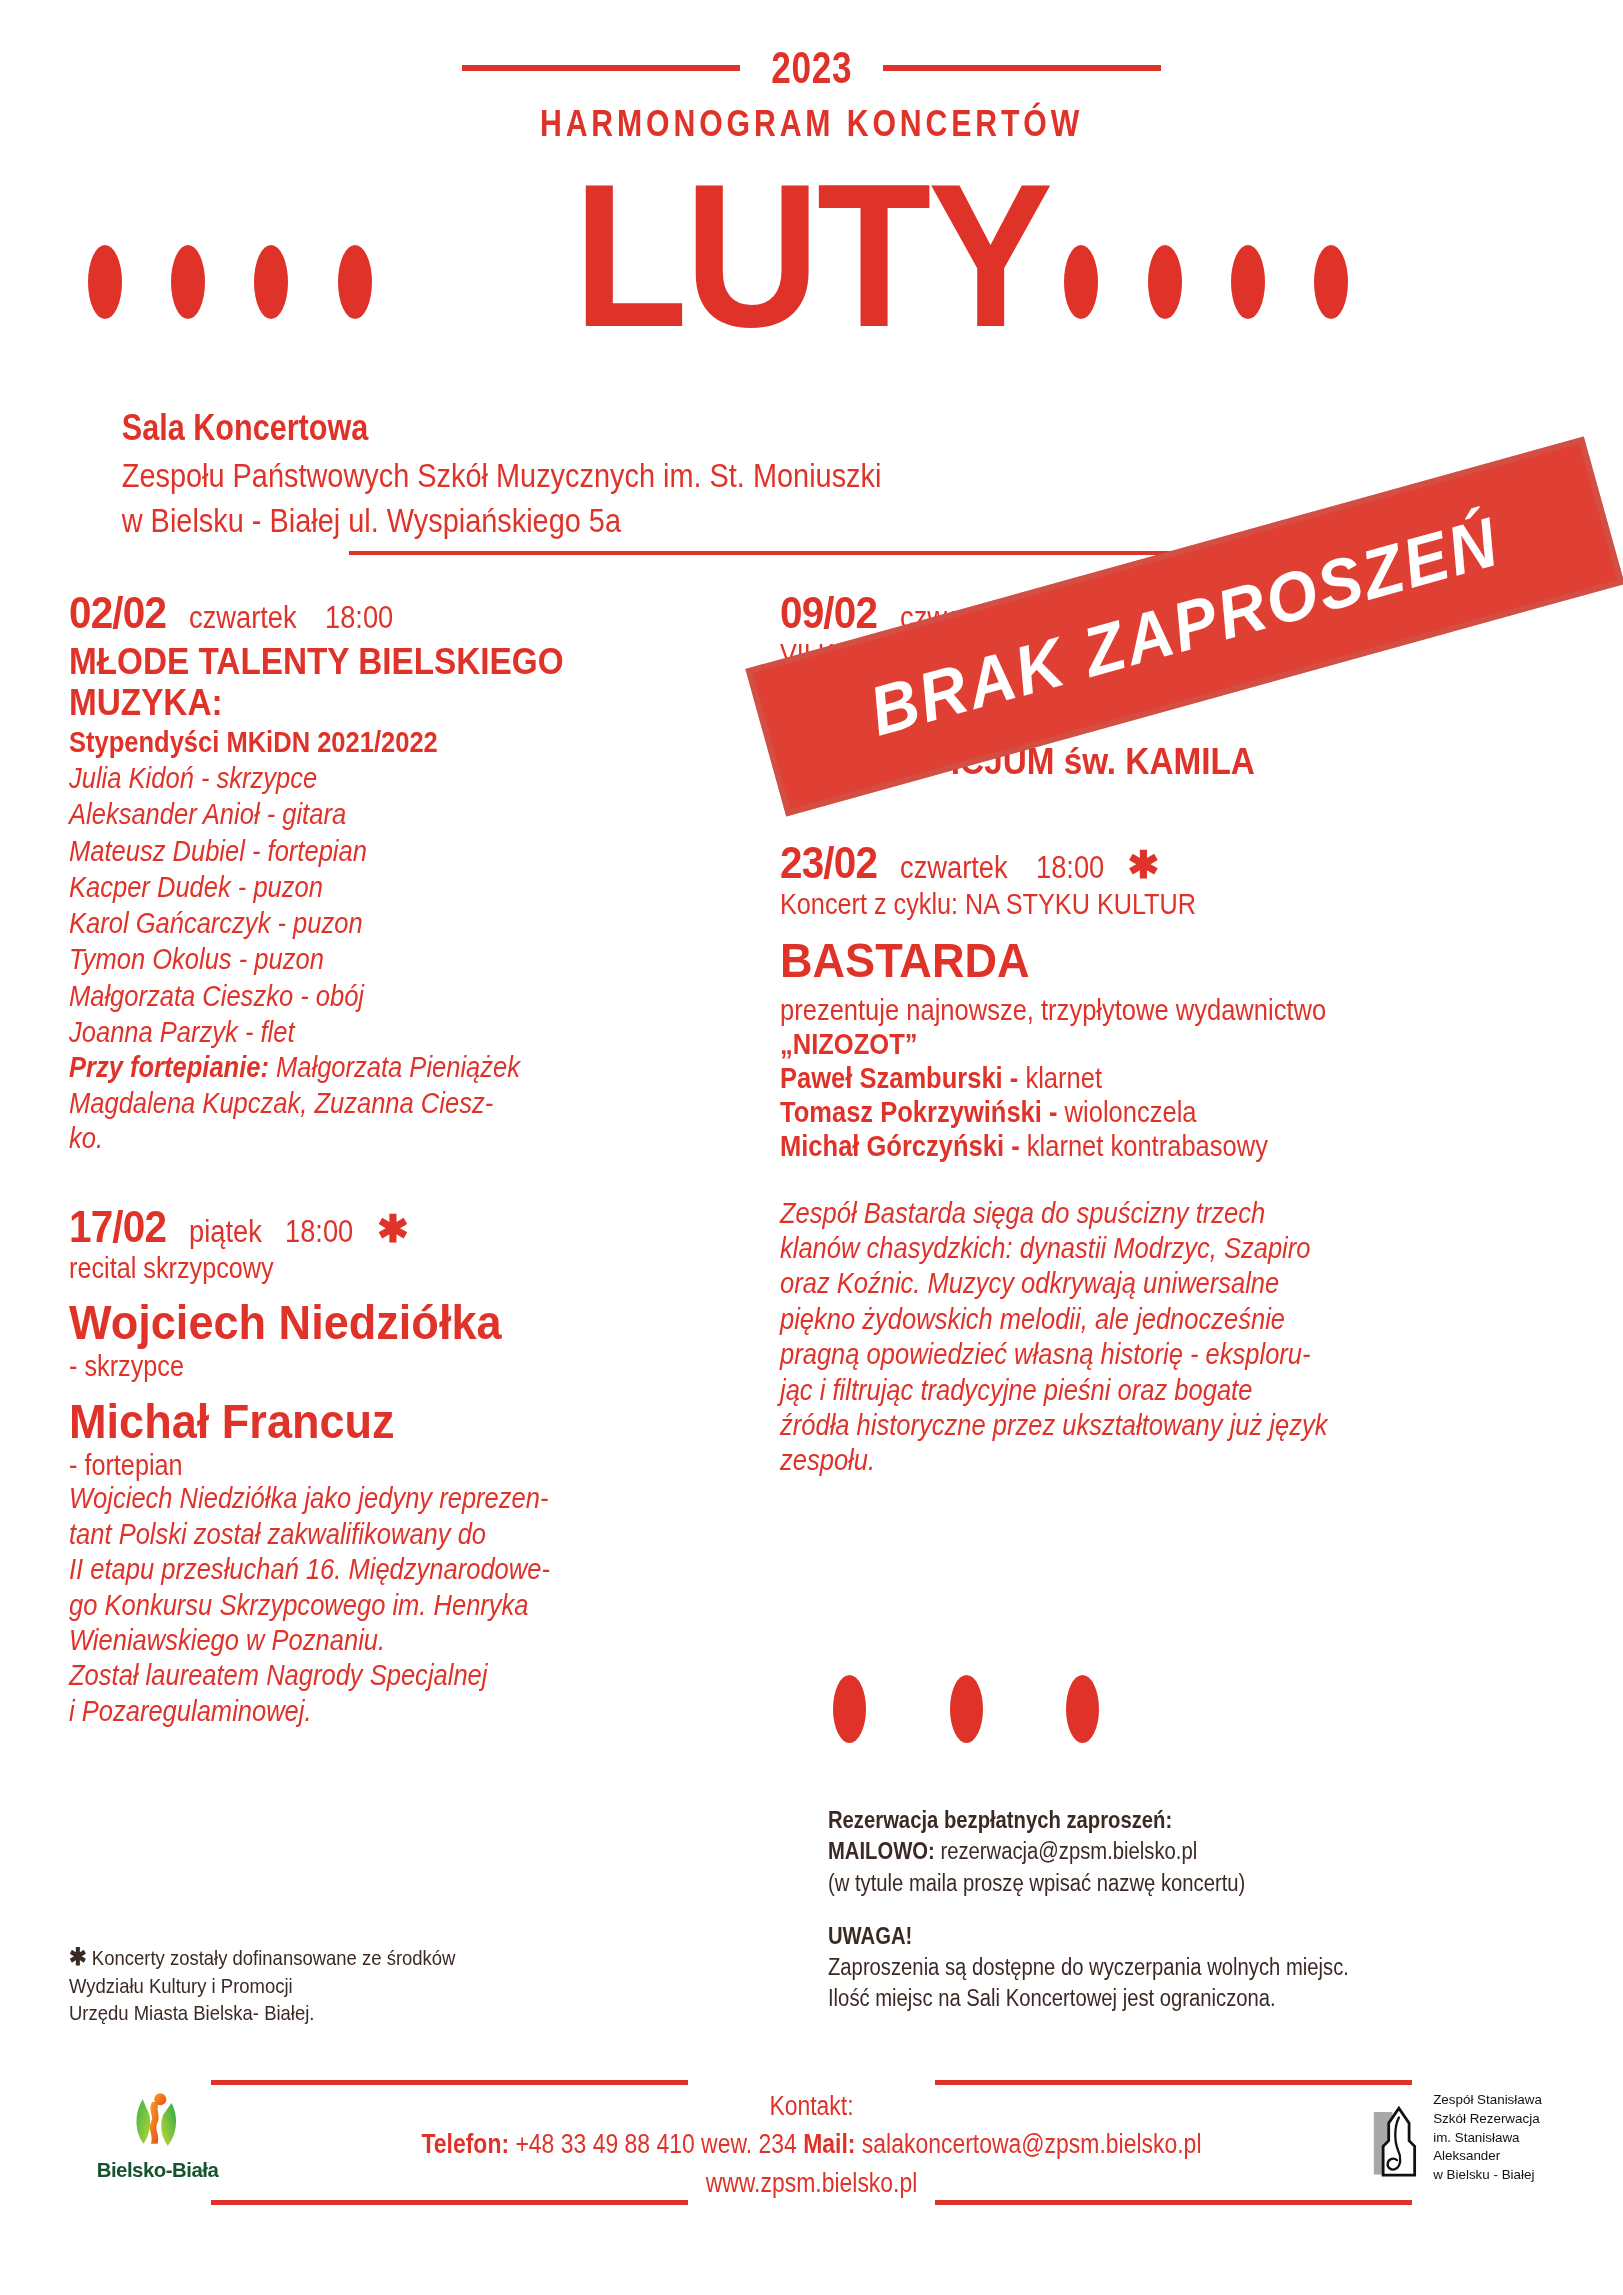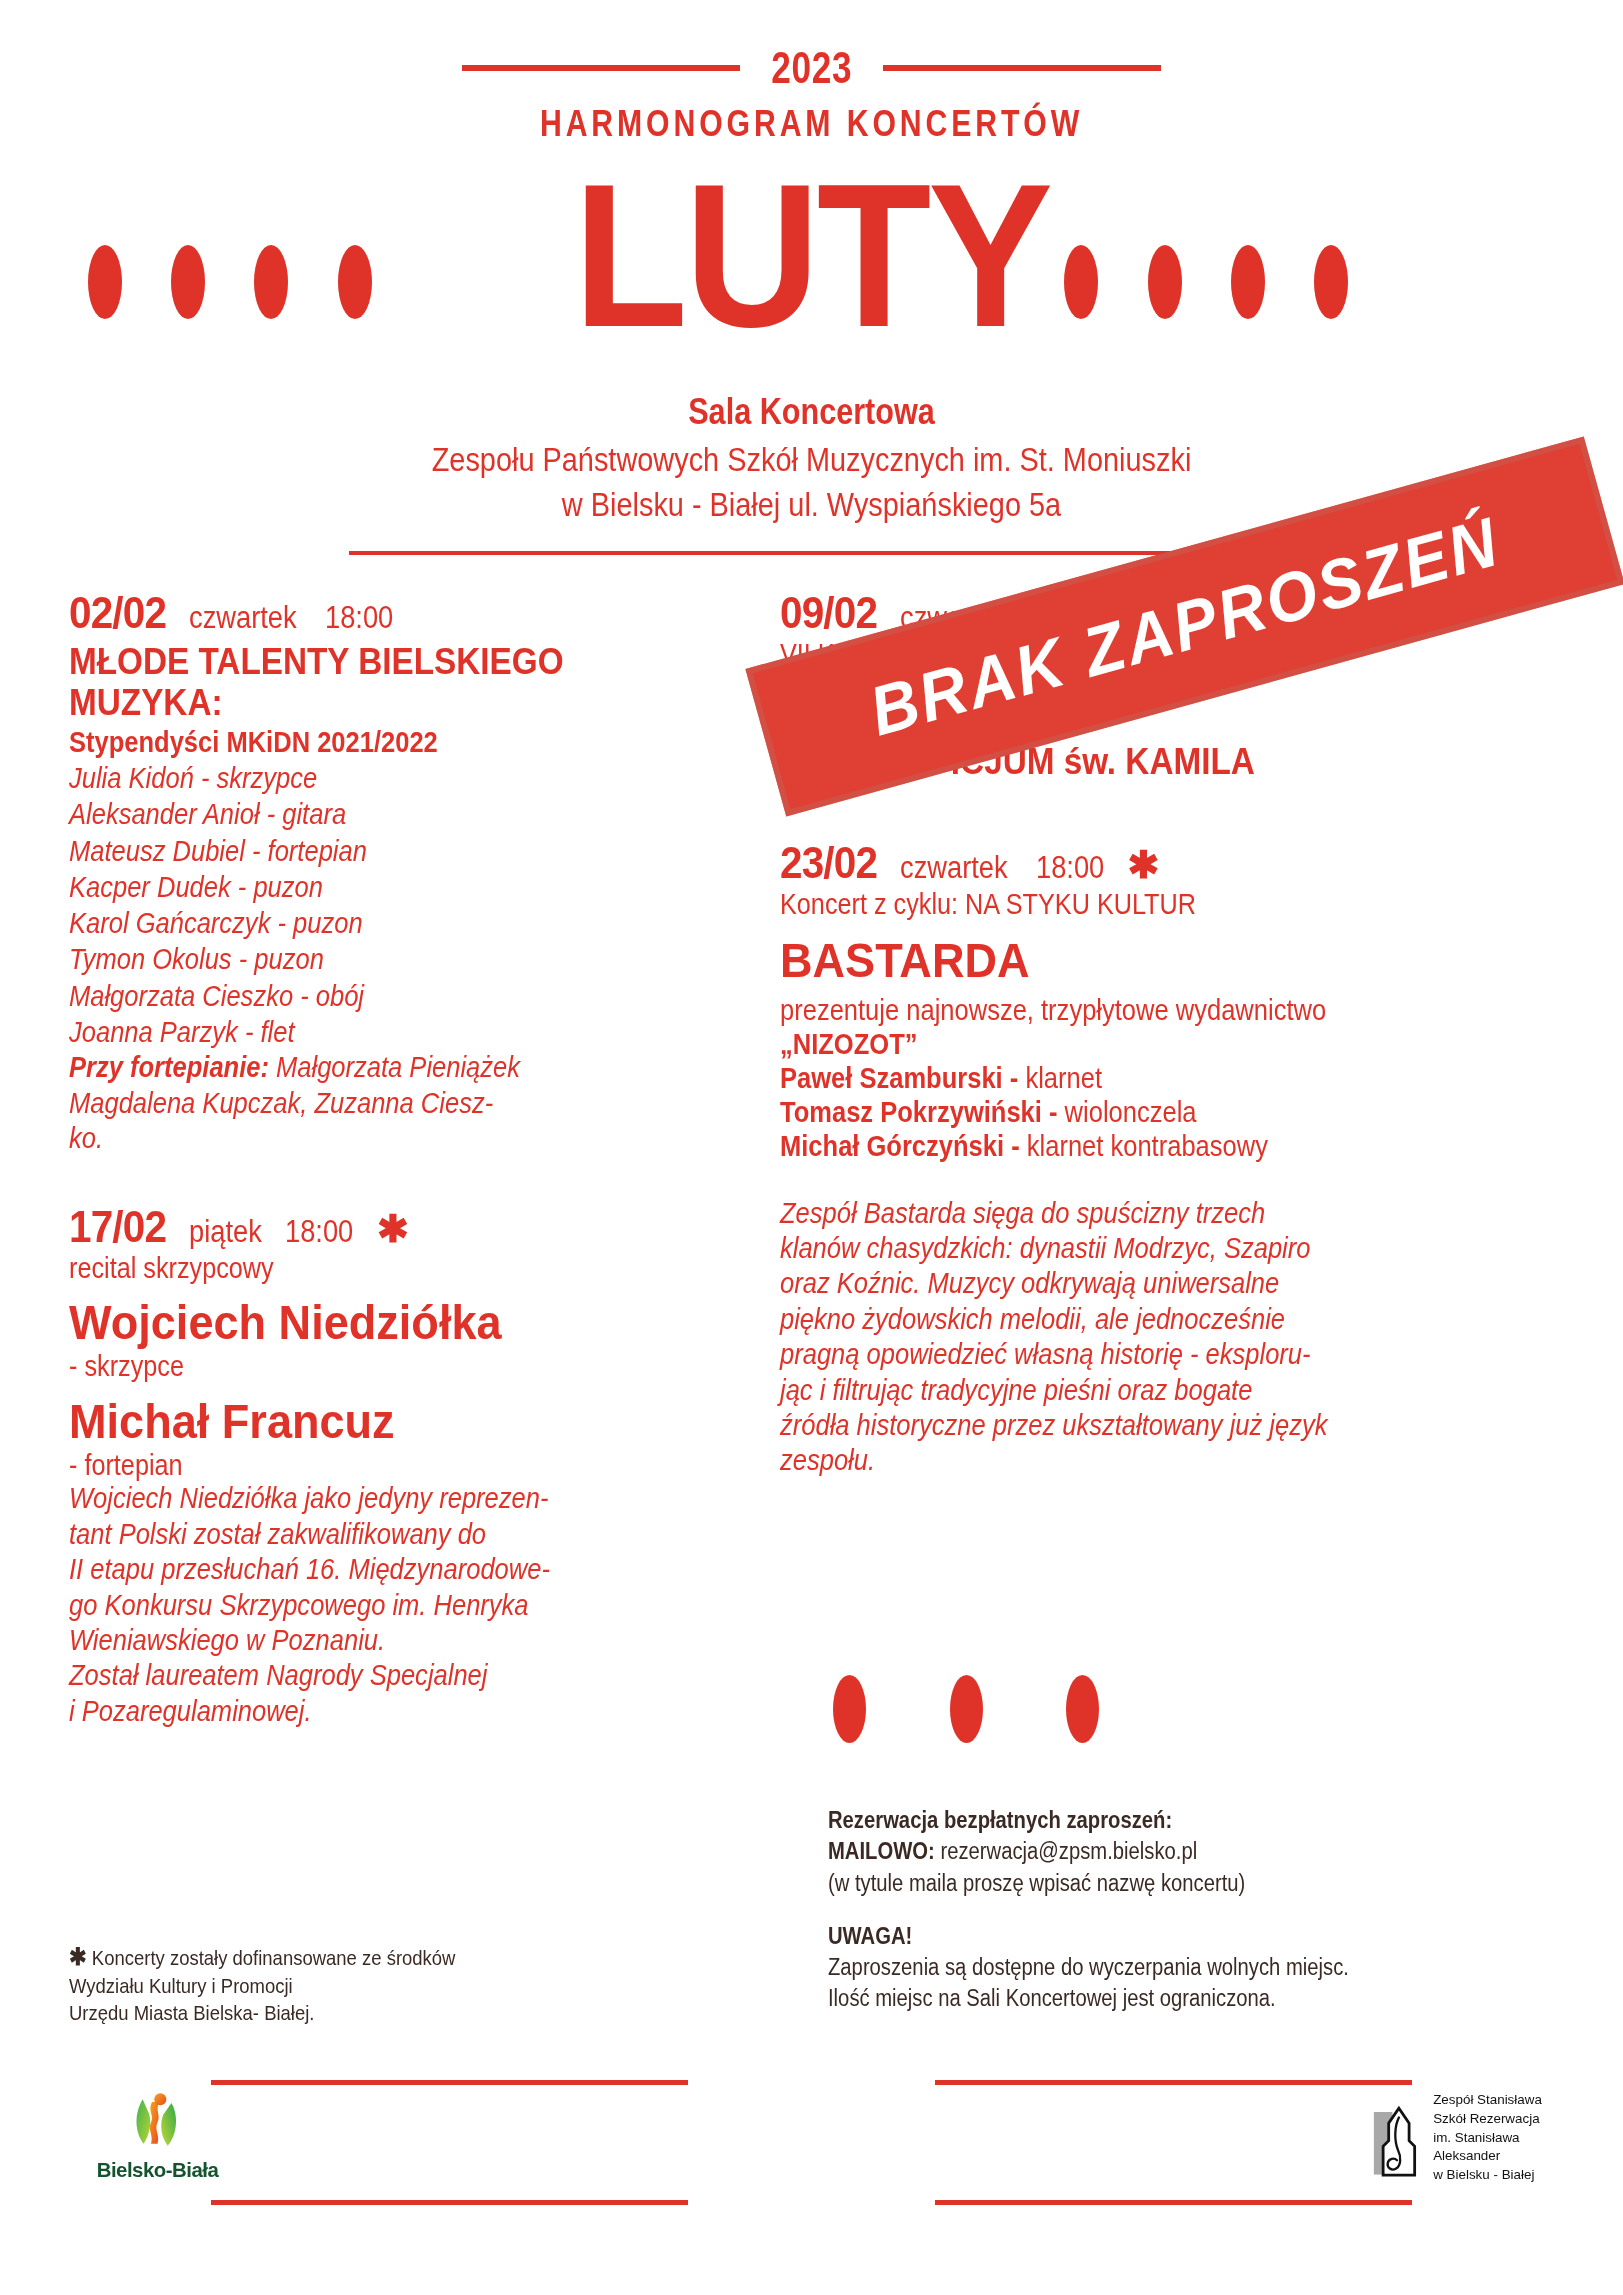--- a/index.html
+++ b/index.html
@@ -36,21 +36,21 @@
     font-size:204px; font-weight:800; color:#df3329; line-height:1;
     letter-spacing:-3.7px; transform: scaleX(0.92);
   }
   .dots { position:absolute; top:245px; width:1623px; height:74px; }
   .dot {
     position:absolute; width:34px; height:74px; background:#df3329;
     border-radius:50%/50%;
   }
 
   
-  .venue { position:absolute; left:0; top:391px; width:1623px; text-align:center; }
+  .venue { position:absolute; left:0; top:407px; width:1623px; }
   .venue .v1 { font-size:36px; font-weight:700; color:#df3329; transform:scaleX(0.85); }
   .venue .v2 { font-size:34px; font-weight:400; color:#df3329; margin-top:7.4px; transform:scaleX(0.85); }
   .venue .v3 { font-size:34px; font-weight:400; color:#df3329; margin-top:5.6px; transform:scaleX(0.85); }
   .hrule-top {
     position:absolute; left:349px; top:551px; width:930px; height:4.2px; background:#df3329;
   }
 
   
   .col { position:absolute; top:588px; }
   .col-left  { left:69px;  width:703px; }
@@ -285,20 +285,25 @@
     <div class="b">UWAGA!</div>
     <div>Zaproszenia są dostępne do wyczerpania wolnych miejsc.</div>
     <div>Ilość miejsc na Sali Koncertowej jest ograniczona.</div>
   </div>
 
   <div class="footer-rule fr-top-l"></div>
   <div class="footer-rule fr-top-r"></div>
   <div class="footer-rule fr-bot-l"></div>
   <div class="footer-rule fr-bot-r"></div>
 
+  <div class="contact">
+    <div class="c1">Kontakt:</div>
+    <div class="c2"><span class="b">Telefon:</span><span> +48 33 49 88 410  wew. 234  </span><span class="b">Mail:</span><span> salakoncertowa@zpsm.bielsko.pl</span></div>
+    <div class="c3">www.zpsm.bielsko.pl</div>
+  </div>
 
   <div class="bb-logo">
     <div class="bb-mark">
       <svg width="65" height="65" viewBox="0 0 140 140">
         <defs>
           <linearGradient id="gA" x1="0" y1="0" x2="1" y2="1">
             <stop offset="0%" stop-color="#3fb34f"></stop>
               <stop offset="100%" stop-color="#b9d432"></stop>
           </linearGradient>
           <linearGradient id="gB" x1="1" y1="0" x2="0" y2="1">

